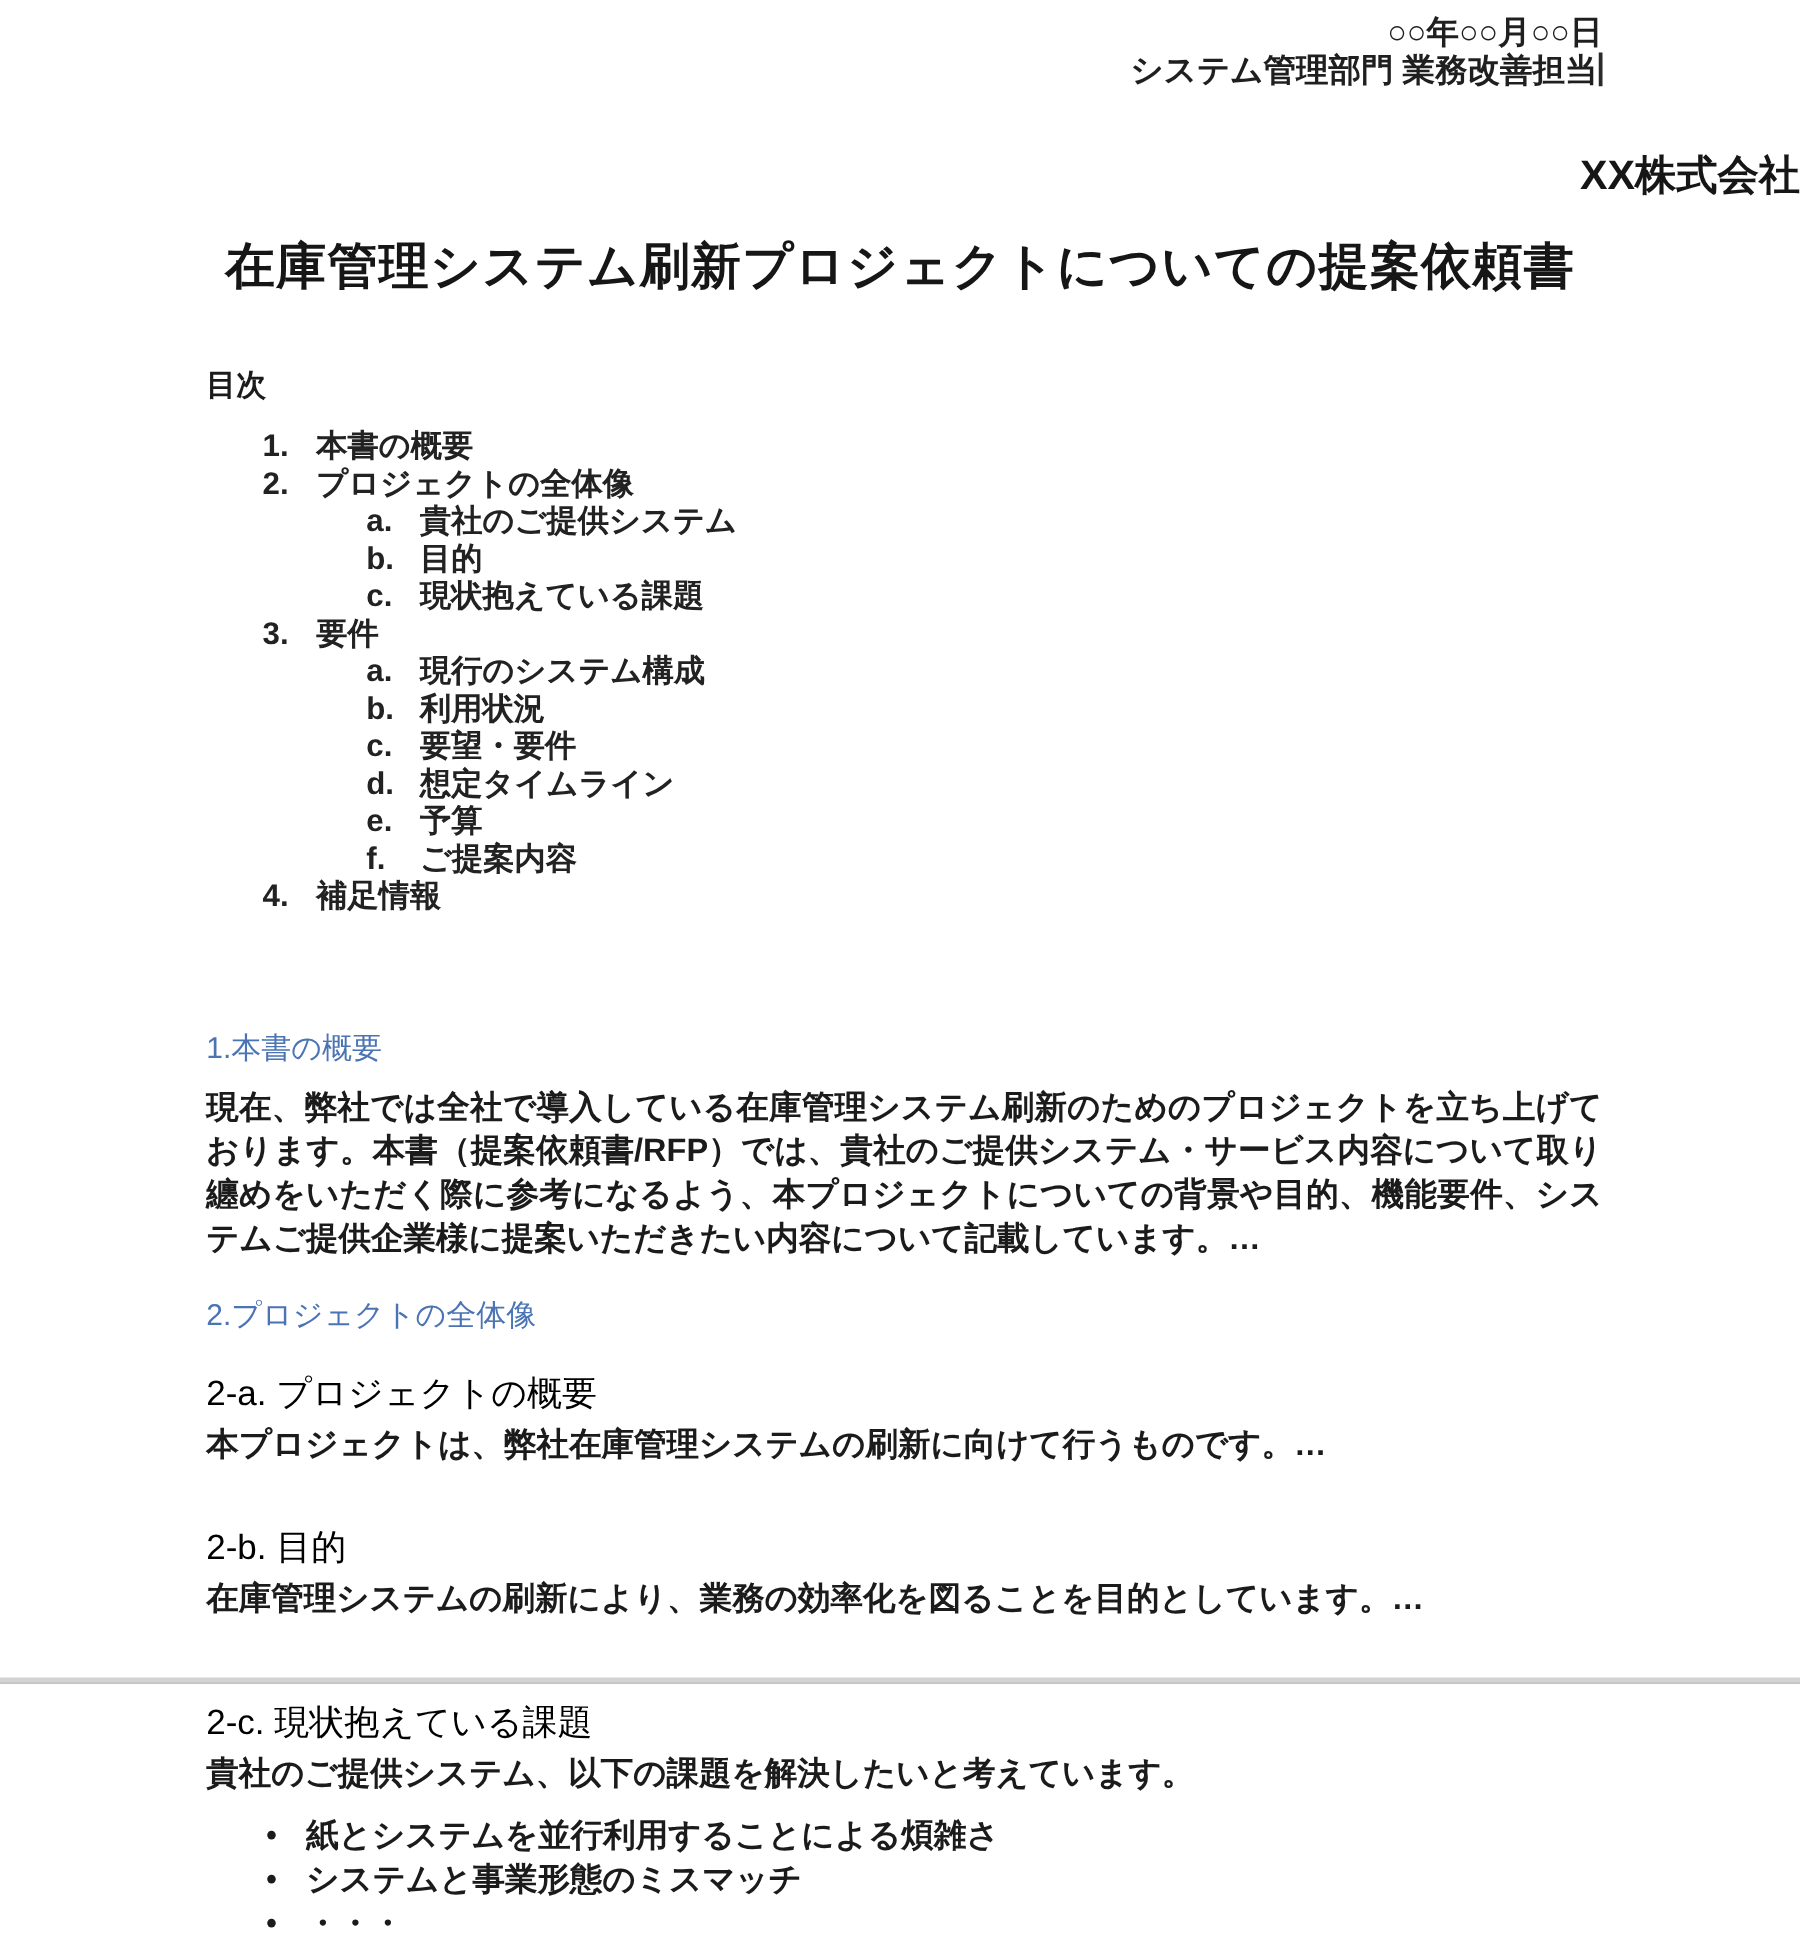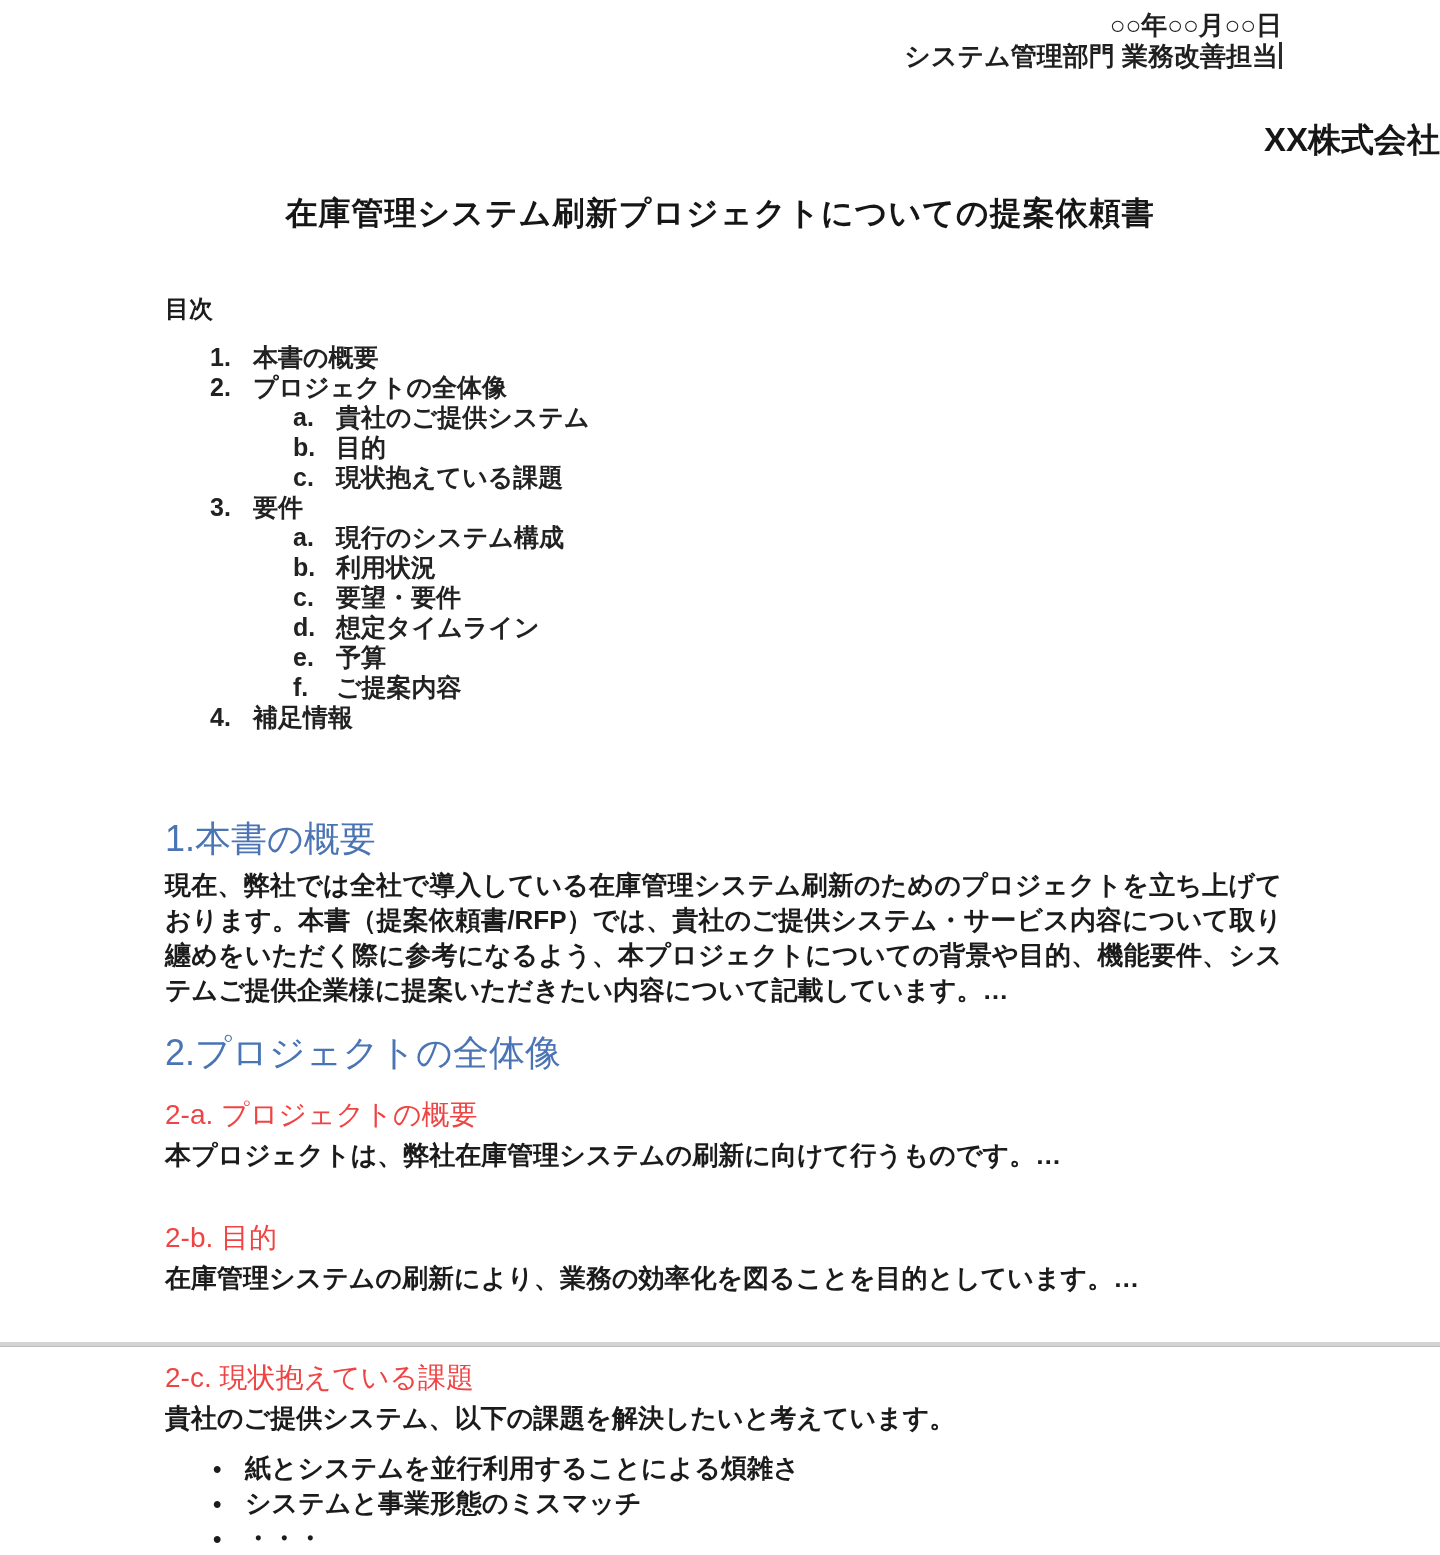--- a/index.html
+++ b/index.html
@@ -10,35 +10,35 @@
     -webkit-font-smoothing:antialiased;
   }
   .doc { position:relative; width:1440px; height:1555px; overflow:hidden; background:#fff; }
 
   
   .hdr { text-align:right; padding:10px 158px 0 0; font-size:26px; font-weight:700; line-height:31px; color:#1f1f1f; }
   .caret { display:inline-block; width:3px; height:27px; background:#2b2b2b; vertical-align:-4px; margin-left:1px; }
 
   
   .company  { text-align:right; font-size:33px; font-weight:700; margin-top:48px; line-height:40px; color:#161616; }
-  .doctitle { text-align:center; font-size:32px; font-weight:700; margin-top:30px; line-height:46px; letter-spacing:1px; color:#161616; }
+  .doctitle { text-align:center; font-size:40px; font-weight:700; margin-top:30px; line-height:46px; letter-spacing:1px; color:#161616; }
 
   
   .toc { margin:58px 160px 0 165px; }
   .toc-heading { font-size:24px; font-weight:700; line-height:30px; }
   .toc-list { margin-top:18px; }
   .toc-row { display:flex; font-size:25px; font-weight:700; line-height:30px; color:#222; }
   .toc-row.lvl1 { padding-left:45px; }
   .toc-row.lvl2 { padding-left:128px; }
   .toc-num { flex:none; width:43px; }
 
   
   .section { margin-left:165px; margin-right:158px; }
-  .h1 { font-size:36px; font-weight:400; color:#4a74b4; line-height:46px; }
-  .h2 { font-size:28px; font-weight:400; color:#ef4444; line-height:38px; }
+  .h1 { font-size:24px; font-weight:400; color:#4a74b4; line-height:46px; }
+  .h2 { font-size:28px; font-weight:400; color:#000000; line-height:38px; }
   .body-text { font-size:26px; font-weight:700; line-height:35px; text-align:justify; color:#1b1b1b; margin-top:6px; }
   .sec1  { margin-top:84px; }
   .sec2  { margin-top:22px; }
   .sec2a { margin-top:20px; }
   .sec2b { margin-top:46px; }
   .sec2c { margin-top:12px; }
   .sec2a .body-text, .sec2b .body-text, .sec2c .body-text { margin-top:4px; }
 
   
   .divider { margin-top:46px; width:1440px; height:4px; background:#d3d3d3; border-bottom:1px solid #bcbcbc; }

